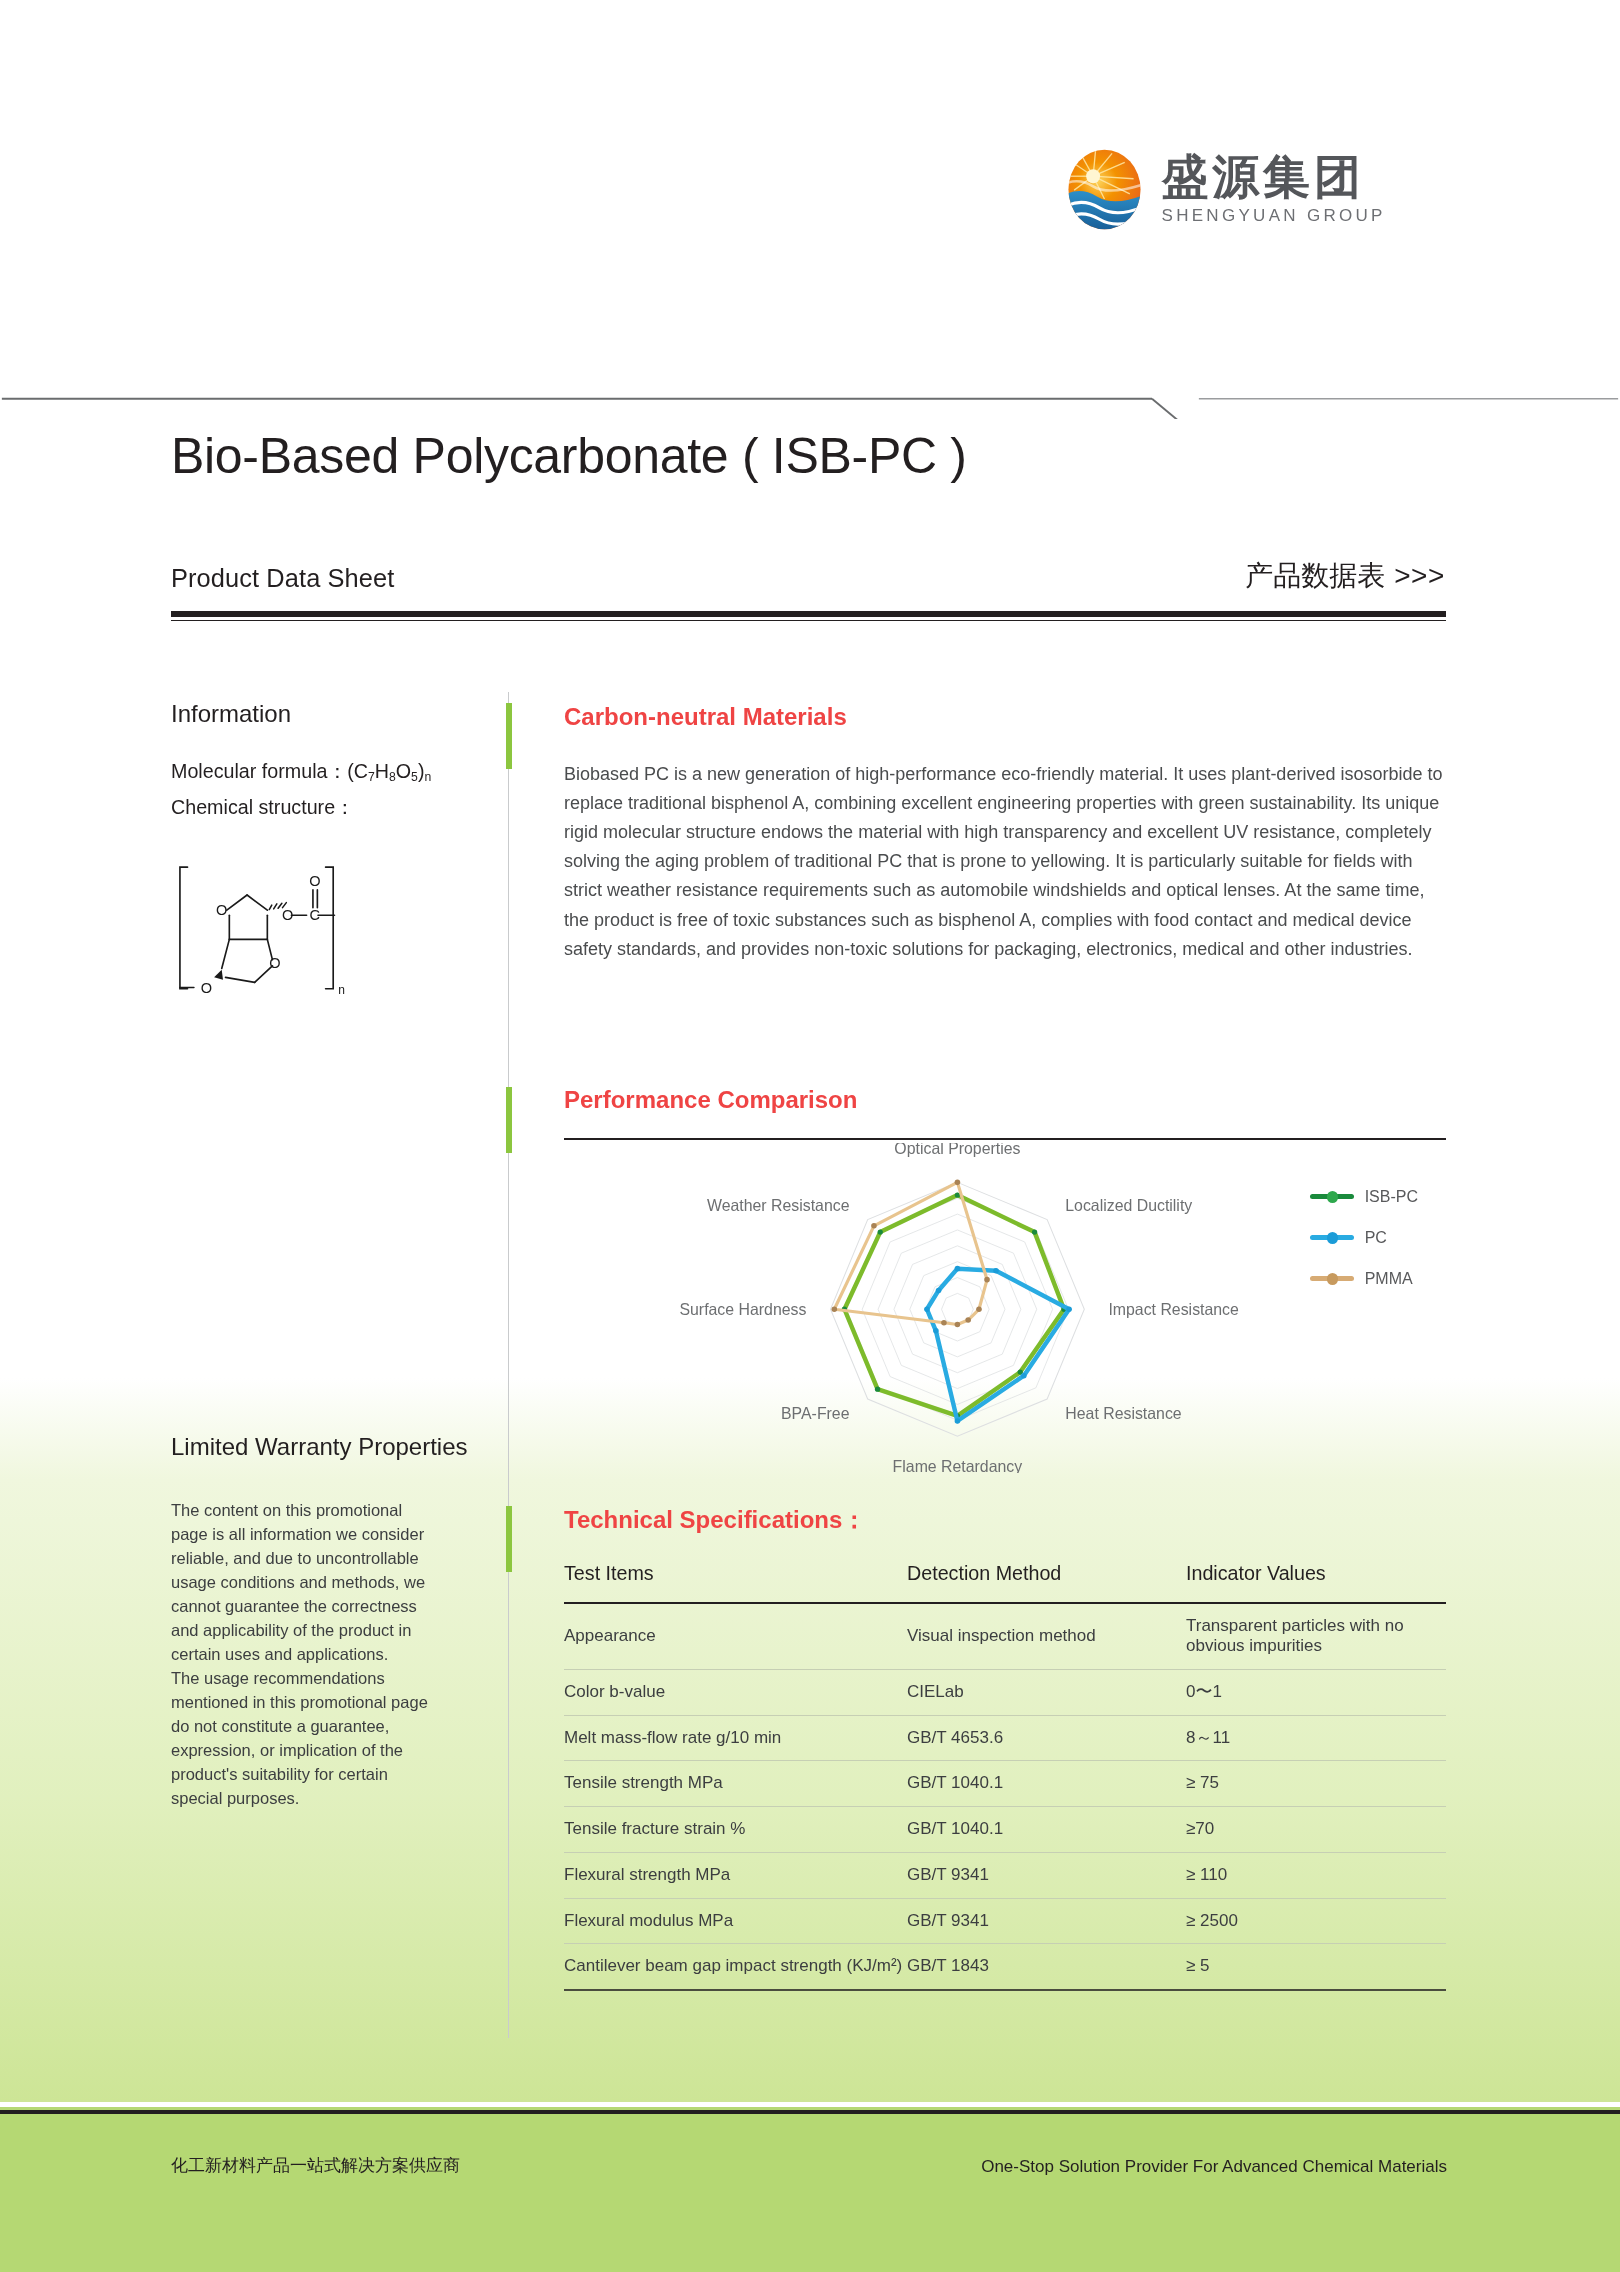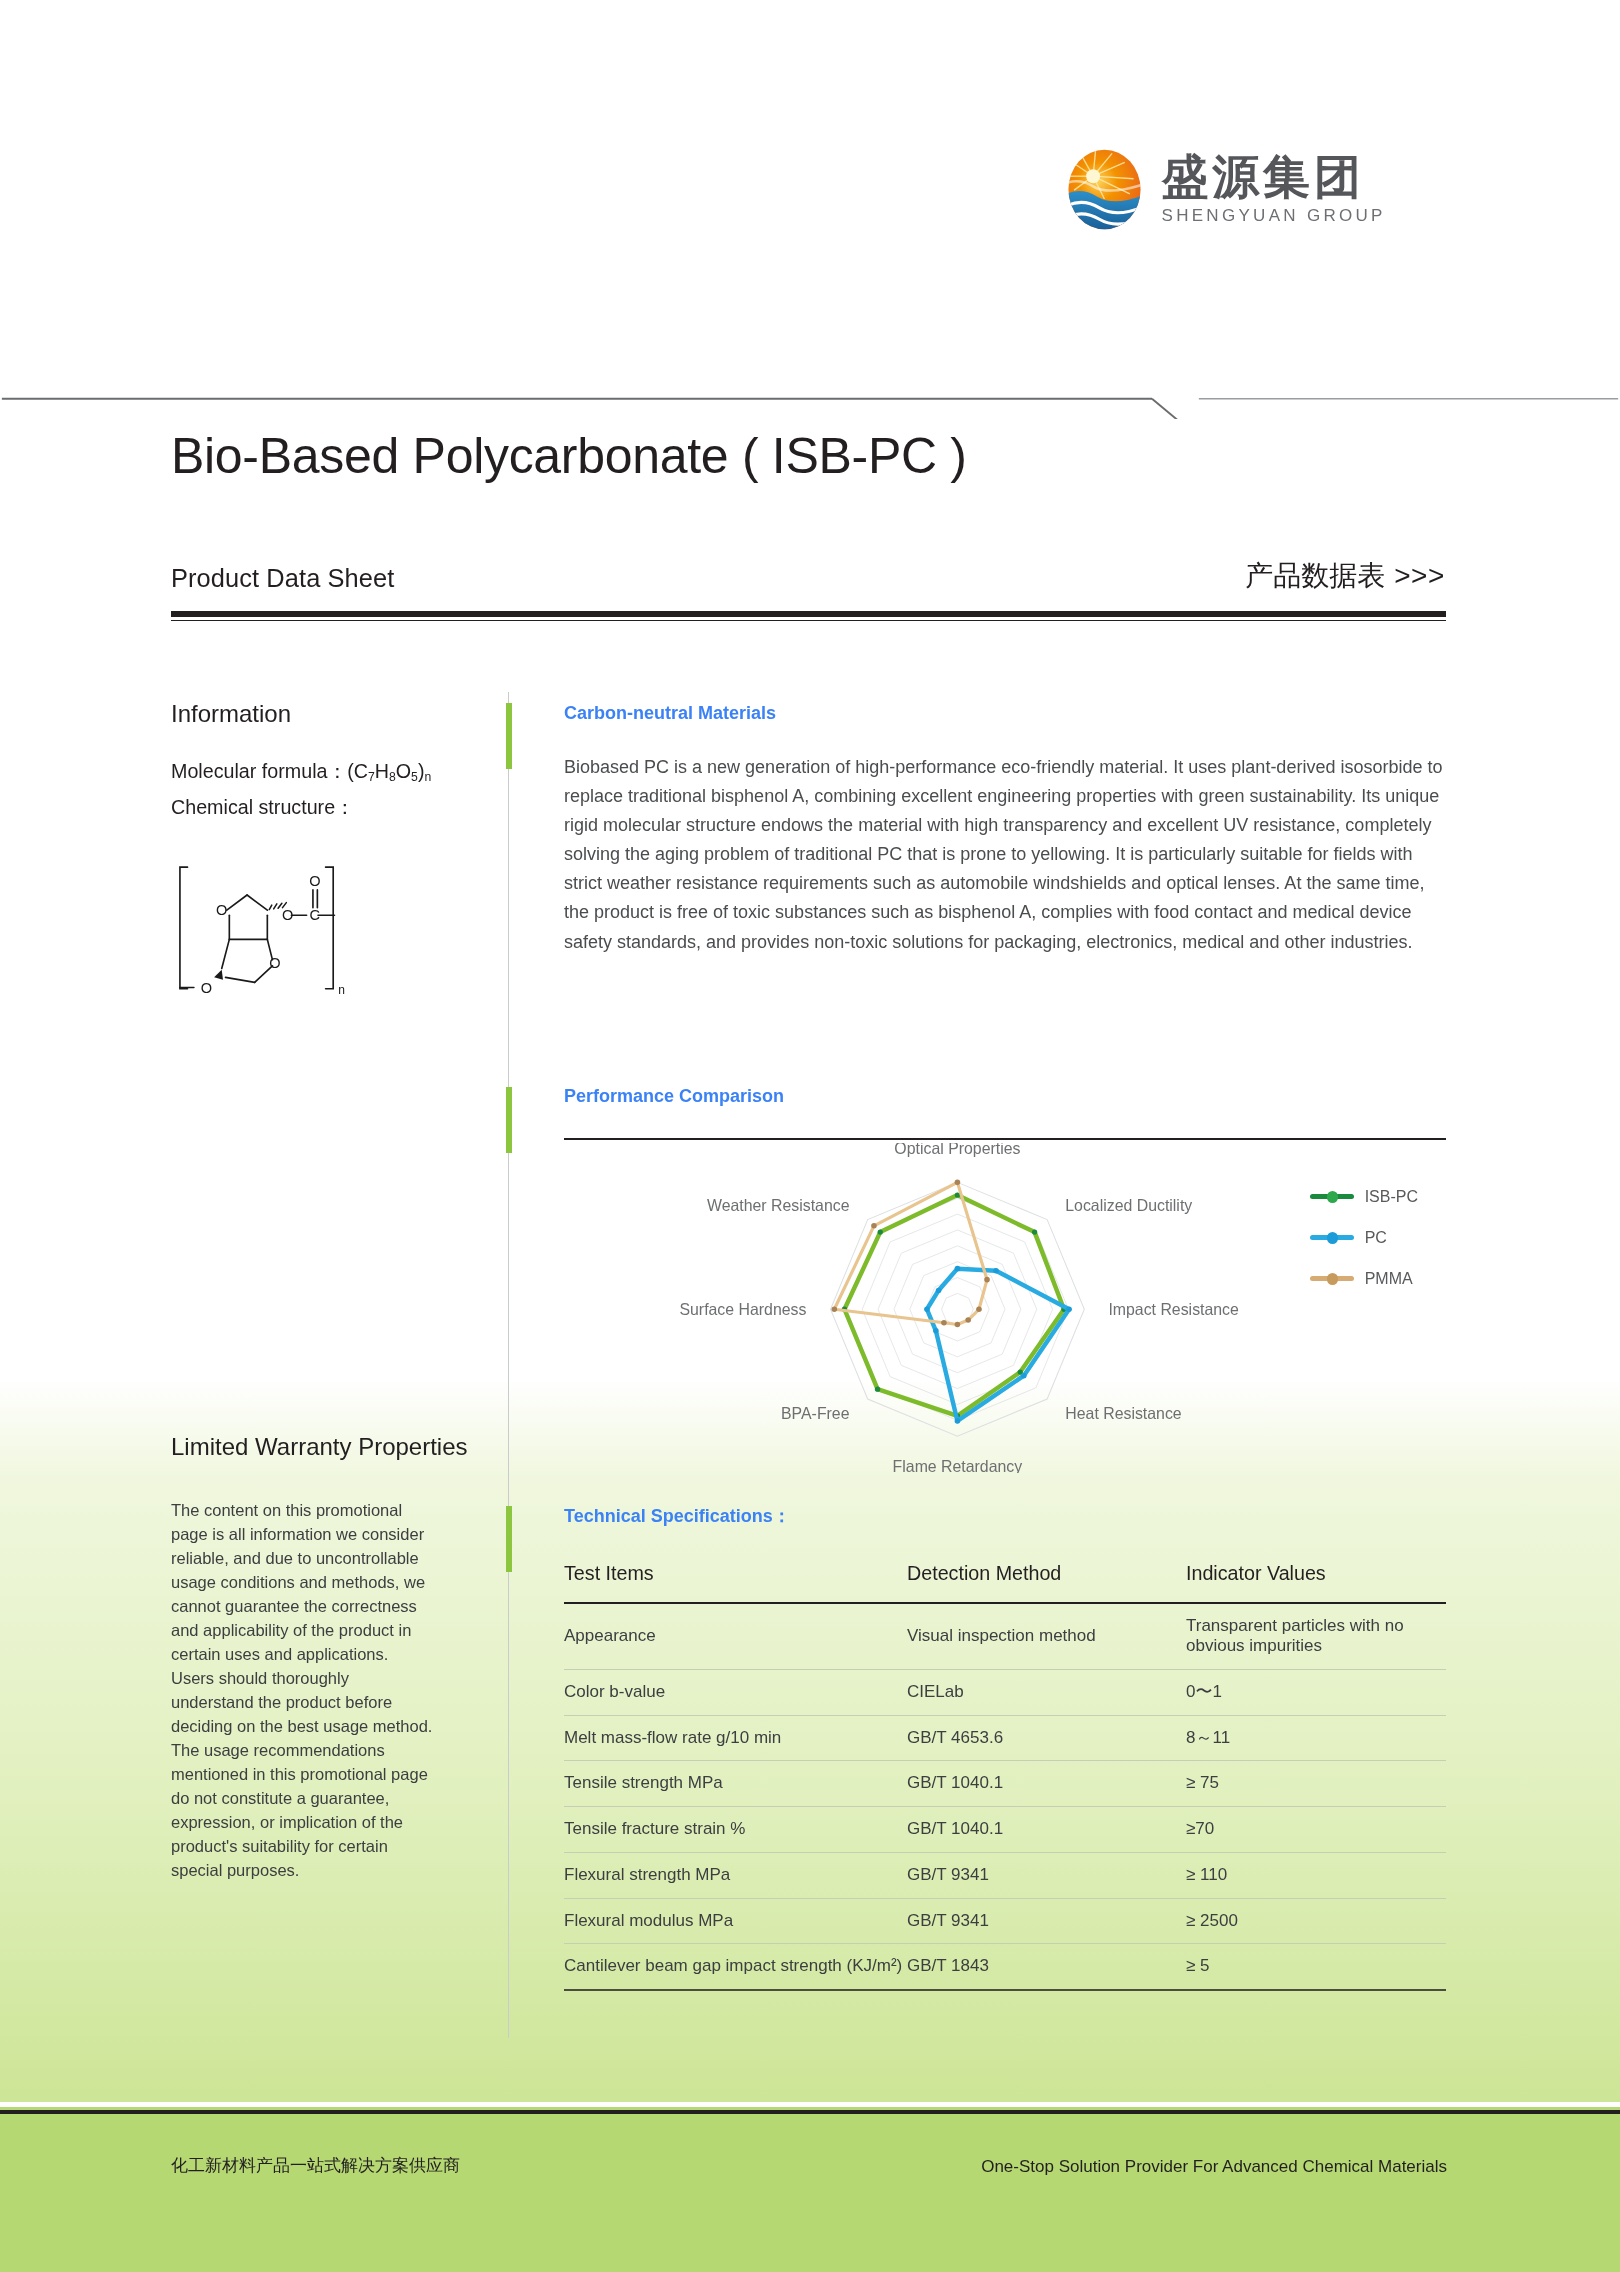--- a/index.html
+++ b/index.html
@@ -71,21 +71,21 @@
   .accent{position:absolute;left:506px;width:5.7px;background:#8cc63f;}
 
   .col-left{position:absolute;left:171px;top:700px;width:311px;}
   .col-right{position:absolute;left:564px;top:703px;width:882px;}
 
   h2.sec{
     font-size:24px;font-weight:400;color:#231f20;margin:0;line-height:1.18;
     font-family:"Liberation Sans",sans-serif;
   }
   h2.secb{
-    font-size:18px;font-weight:700;color:#3b82f6;margin:0;line-height:1.2;
+    font-size:24px;font-weight:700;color:#ef4444;margin:0;line-height:1.2;
   }
 
   .info-line{
     font-size:19.7px;color:#231f20;margin-top:29px;line-height:1.5;
     font-family:"Liberation Sans",sans-serif;white-space:nowrap;
   }
   .info-line.second{margin-top:6.3px;}
   sub{font-size:0.62em;vertical-align:-0.28em;}
 
   .struct{position:absolute;left:166px;top:844px;width:209px;height:159px;}
@@ -273,21 +273,20 @@
       <text x="235" y="120">C</text>
       <text x="235" y="66">O</text>
       <text x="64" y="234">O</text>
     </g>
     <text x="272" y="236" font-family="Liberation Sans, sans-serif" font-size="19" fill="#1a1a1a">n</text>
   </svg>
 
   <div class="warr-title">Limited Warranty Properties</div>
   <div class="warr-body">
     <p>The content on this promotional page is all information we consider reliable, and due to uncontrollable usage conditions and methods, we cannot guarantee the correctness and applicability of the product in certain uses and applications.</p>
-    <p>Users should thoroughly understand the product before deciding on the best usage method.</p>
     <p>The usage recommendations mentioned in this promotional page do not constitute a guarantee, expression, or implication of the product's suitability for certain special purposes.</p>
   </div>
 
   <div class="col-right">
     <h2 class="secb">Carbon-neutral Materials</h2>
     <div class="body-text">Biobased PC is a new generation of high-performance eco-friendly material. It uses plant-derived isosorbide to replace traditional bisphenol A, combining excellent engineering properties with green sustainability. Its unique rigid molecular structure endows the material with high transparency and excellent UV resistance, completely solving the aging problem of traditional PC that is prone to yellowing. It is particularly suitable for fields with strict weather resistance requirements such as automobile windshields and optical lenses. At the same time, the product is free of toxic substances such as bisphenol A, complies with food contact and medical device safety standards, and provides non-toxic solutions for packaging, electronics, medical and other industries.</div>
   </div>
 
   <h2 class="secb chart-head">Performance Comparison</h2>
   <div class="chart-rule"></div>

